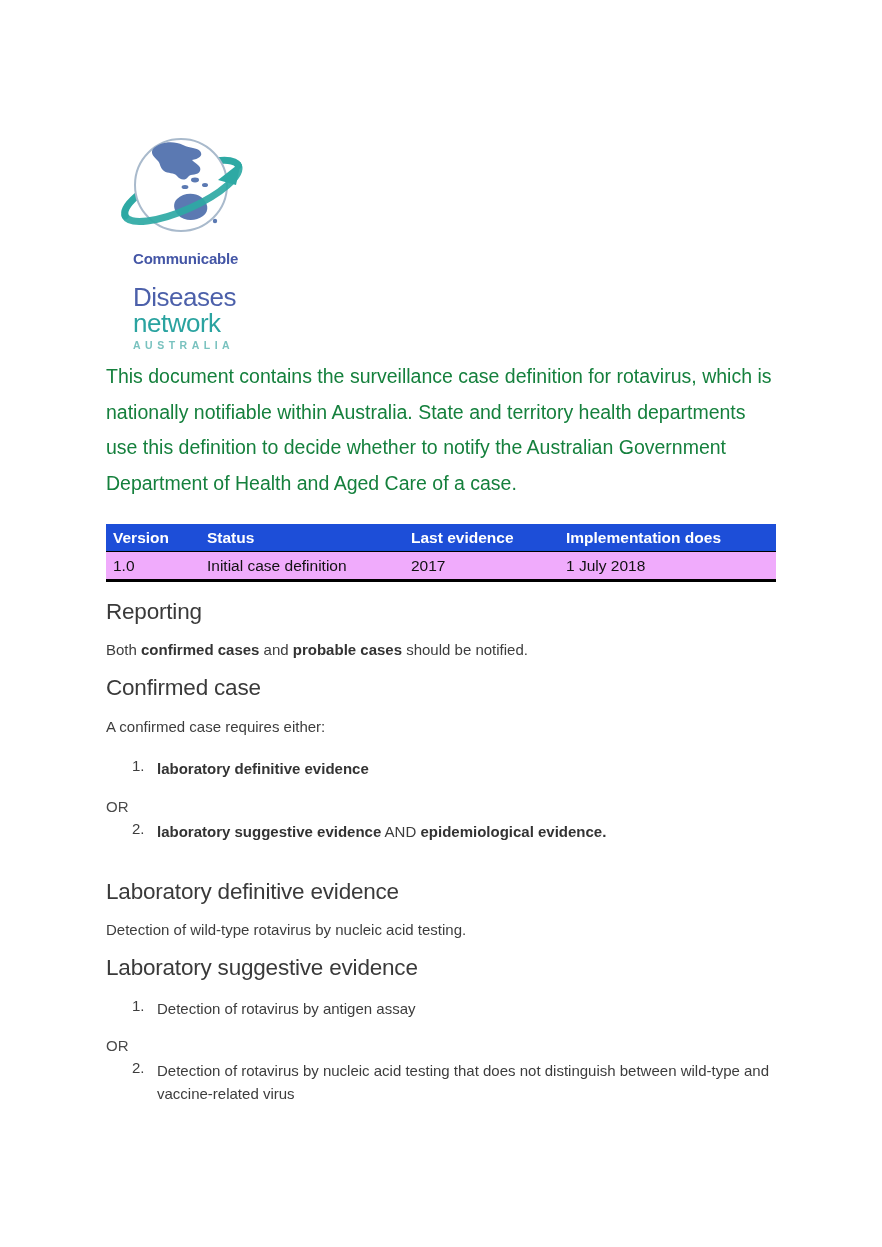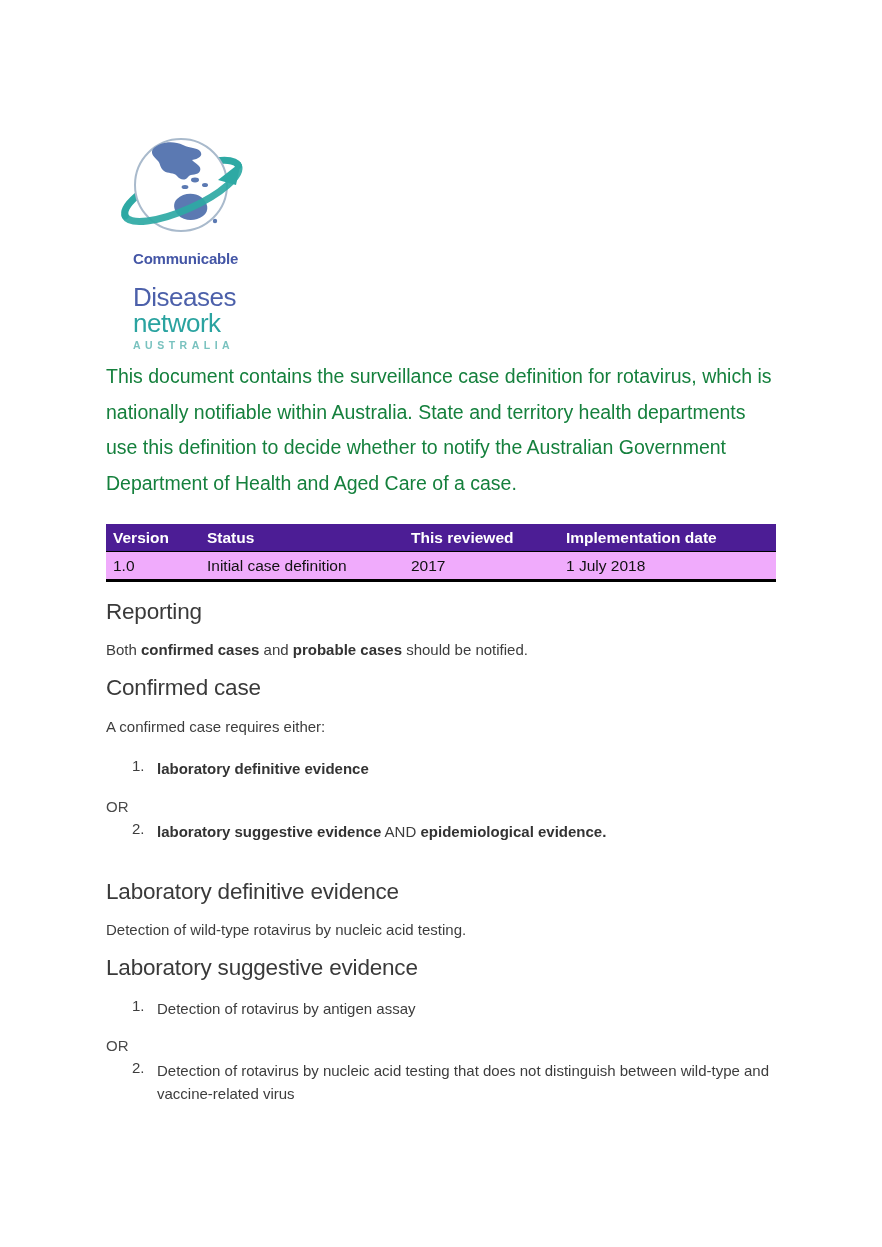--- a/index.html
+++ b/index.html
@@ -81,25 +81,25 @@
       <div class="logo-line4">AUSTRALIA</div>
     </div>
   </div>
 
   <div class="doc-header">
   </div>
 
   <p class="intro">This document contains the surveillance case definition for rotavirus, which is nationally notifiable within Australia. State and territory health departments use this definition to decide whether to notify the Australian Government Department of Health and Aged Care of a case.</p>
 
   <div class="vtable">
-    <div class="vtable-header" style="background:#4c1d95;">
+    <div class="vtable-header" style="background:#1d4ed8;">
       <div class="vcell">Version</div>
       <div class="vcell">Status</div>
-      <div class="vcell">This reviewed</div>
-      <div class="vcell">Implementation date</div>
+      <div class="vcell">Last evidence</div>
+      <div class="vcell">Implementation does</div>
     </div>
     <div class="vtable-row">
       <div class="vcell">1.0</div>
       <div class="vcell">Initial case definition</div>
       <div class="vcell">2017</div>
       <div class="vcell">1 July 2018</div>
     </div>
   </div>
 
   <h2 class="h-section" style="top:599px;">Reporting</h2>

